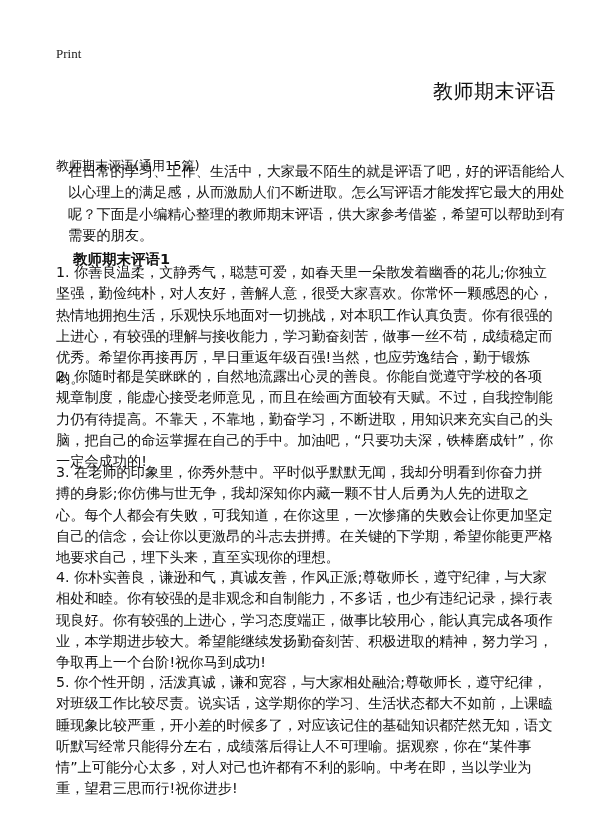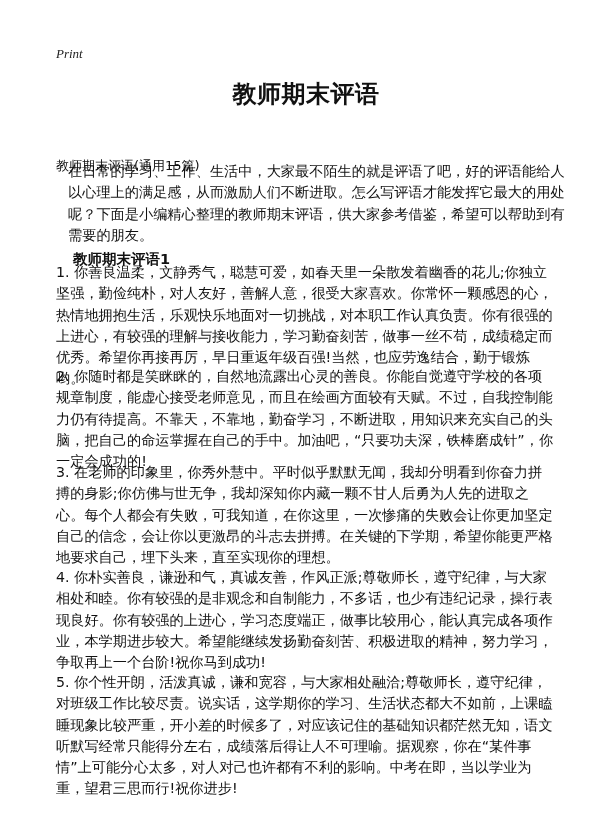--- a/index.html
+++ b/index.html
@@ -1,19 +1,19 @@
 <!DOCTYPE html>
 <html><head>
 <meta charset="utf-8">
 <style>
   html, body { margin:0; padding:0; background:#ffffff; }
   body { width:600px; height:828px; overflow:hidden; position:relative; color:#111; font-family:"DejaVu Sans","Liberation Sans",sans-serif; }
   .page { position:absolute; left:56px; top:0; width:500px; }
-  .print { position:absolute; left:0; top:46px; font-family:"Liberation Serif","DejaVu Serif",serif; font-size:13px; color:#222;font-style:italic; }
-  .title { position:absolute; left:0; width:500px; top:78px; text-align:center; font-size:24px; font-weight:bold; letter-spacing:0.5px; }
+  .print { position:absolute; left:0; top:46px; font-family:"Liberation Serif","DejaVu Serif",serif; font-size:13px; color:#222; }
+  .title { position:absolute; left:0; width:500px; top:78px; text-align:right; font-size:20px; font-weight:normal; letter-spacing:0.5px; }
   .subtitle { position:absolute; left:0; top:121px; font-size:13px;margin-top:36px; }
   .body-block { position:absolute; left:0; width:500px; font-size:14.2px; line-height:21.3px; word-break:break-all; }
   .intro { top:149px; }
   .section-heading { position:absolute; left:0; top:233px; font-size:14.5px; font-weight:bold; }
   .p1 { top:262px; }
   .p2 { top:366px; }
   .p3 { top:462px; }
   .p4 { top:567px; }
   .p5 { top:672px; }
 </style>

